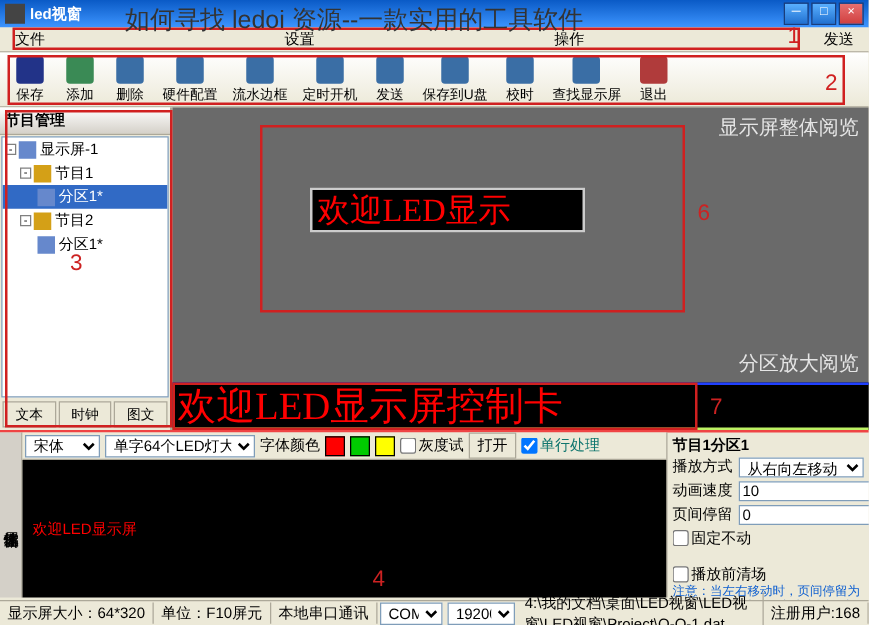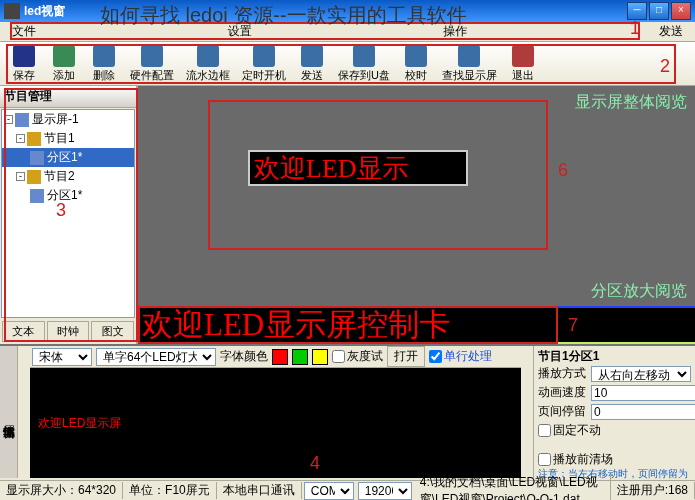--- a/index.html
+++ b/index.html
@@ -29,24 +29,24 @@
 .tree-node { padding: 1px 2px; display: flex; align-items: center; white-space: nowrap; }
 .tree-toggle { width: 9px; height: 9px; border: 1px solid #808080; text-align: center; line-height: 7px; font-size: 9px; margin-right: 2px; cursor: pointer; }
 .tree-icon { width: 14px; height: 14px; background: #6688cc; margin-right: 3px; }
 .tree-icon.yel { background: #d4a017; }
 .tree-node.selected { background: #316ac5; color: white; }
 .tree-indent1 { padding-left: 14px; }
 .tree-indent2 { padding-left: 28px; }
 .side-btns { padding: 2px; display: flex; gap: 2px; }
 .side-btn { flex: 1; border: 1px solid #aca899; background: #ece9d8; padding: 2px; cursor: pointer; font-size: 11px; }
 .preview-area { flex: 1; background: #6a6a6a; position: relative; }
-.preview-label { position: absolute; color: #86efac; font-size: 16px; }
+.preview-label { position: absolute; color: #e5e5e5; font-size: 16px; }
 .preview-box1 { position: absolute; left: 110px; top: 64px; width: 220px; height: 36px; background: black; border: 2px solid #ccc; color: red; font-size: 26px; font-family: "SimHei"; padding: 0 4px; overflow: hidden; display: flex; align-items: center; }
 .preview-box2 { position: absolute; left: 0; bottom: 0; right: 0; height: 38px; background: black; border-top: 2px solid #2040ff; border-bottom: 2px solid #bef264; color: red; font-size: 31px; font-family: "SimHei"; padding: 0 4px; display: flex; align-items: center; }
-.bottom-area { height: 134px; background: #ece9d8; border-top: 2px solid #737373; display: flex; position: relative; gap: 12px; }
+.bottom-area { height: 134px; background: #ece9d8; border-top: 2px solid #ef4444; display: flex; position: relative; }
 .prop-panel { width: 18px; background: #d4d0c8; border-right: 1px solid #aca899; writing-mode: vertical-rl; text-align: center; padding-top: 8px; }
 .editor-area { flex: 1; display: flex; flex-direction: column; }
 .editor-toolbar { height: 22px; background: #ece9d8; display: flex; align-items: center; padding: 0 2px; gap: 4px; border-bottom: 1px solid #aca899; }
 .combo { border: 1px solid #7f9db9; background: white; height: 18px; padding: 0 2px; }
 .color-sw { width: 16px; height: 16px; border: 1px solid #000; cursor: pointer; }
 .ed-btn { border: 1px solid #aca899; background: #ece9d8; padding: 1px 6px; cursor: pointer; }
 .chk { display: flex; align-items: center; gap: 2px; }
 .editor-preview { flex: 1; background: black; color: red; font-size: 28px; font-family: "SimHei"; padding: 4px 8px; display: flex; align-items: center; position: relative; }
 .right-panel { width: 162px; border-left: 1px solid #aca899; padding: 2px 4px; font-size: 11px; }
 .rp-row { display: flex; align-items: center; margin-bottom: 2px; gap: 3px; }
@@ -192,21 +192,21 @@
       <div class="color-sw" style="background:red"></div>
       <div class="color-sw" style="background:#0c0"></div>
       <div class="color-sw" style="background:#ff0"></div>
       <label class="chk">
           <input type="checkbox" style="">
           <span>灰度试</span>
         </label>
       <button class="ed-btn">打开</button>
       <label class="chk">
           <input type="checkbox" checked="" style="">
-          <span style="color:#1d4ed8">单行处理</span>
+          <span style="color:#0f766e">单行处理</span>
         </label>
     </div>
 
     <div class="editor-preview">
       <span>欢迎LED显示屏</span>
       <div class="annot big" style="left:280px;bottom:4px">4</div>
     </div>
   </div>
   <div class="right-panel">
     <div style="font-weight:bold">节目1分区1</div>

